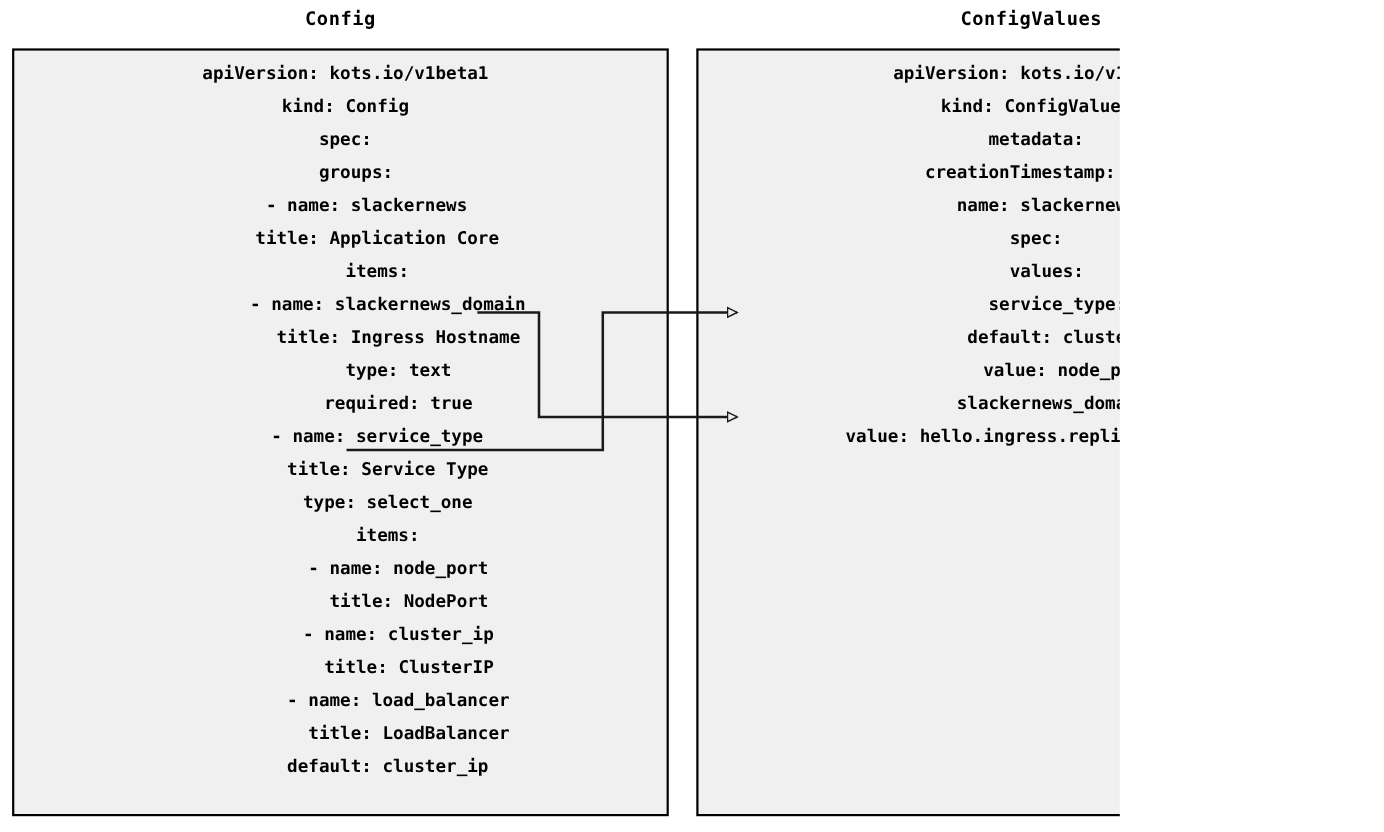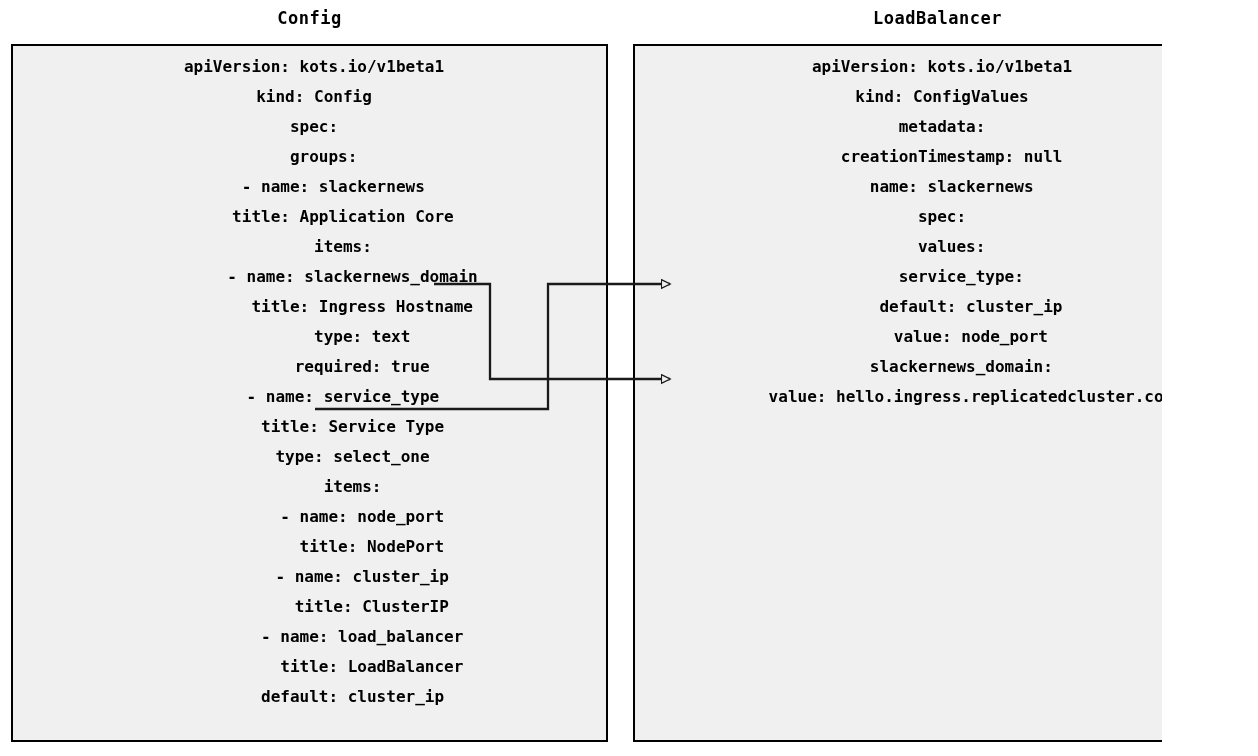--- a/index.html
+++ b/index.html
@@ -6,21 +6,21 @@
   html, body {
     margin: 0;
     padding: 0;
     background: #ffffff;
   }
   body {
     font-family: "DejaVu Sans Mono", "Liberation Mono", monospace;
   }
   #stage {
     position: relative;
-    width: 1162px;
+    width: 1018px;
     height: 756px;
     background: #ffffff;
     overflow: hidden;
   }
 
   
   .panel-title {
     position: absolute;
     top: 8px;
     font-family: "DejaVu Sans Mono", "Liberation Mono", monospace;
@@ -73,21 +73,21 @@
     pointer-events: none;
   }
 </style>
 </head>
 <body>
 
 <div id="stage">
 
   <div class="panel-title" id="title-config">Config</div>
 
-  <div class="panel-title" id="title-configvalues">LoadBalancer</div>
+  <div class="panel-title" id="title-configvalues">ConfigValues</div>
 
   <div class="code-panel" id="panel-config">
     <pre class="code-body">apiVersion: kots.io/v1beta1
 kind: Config
 spec:
   groups:
     - name: slackernews
       title: Application Core
       items:
         - name: slackernews_domain

